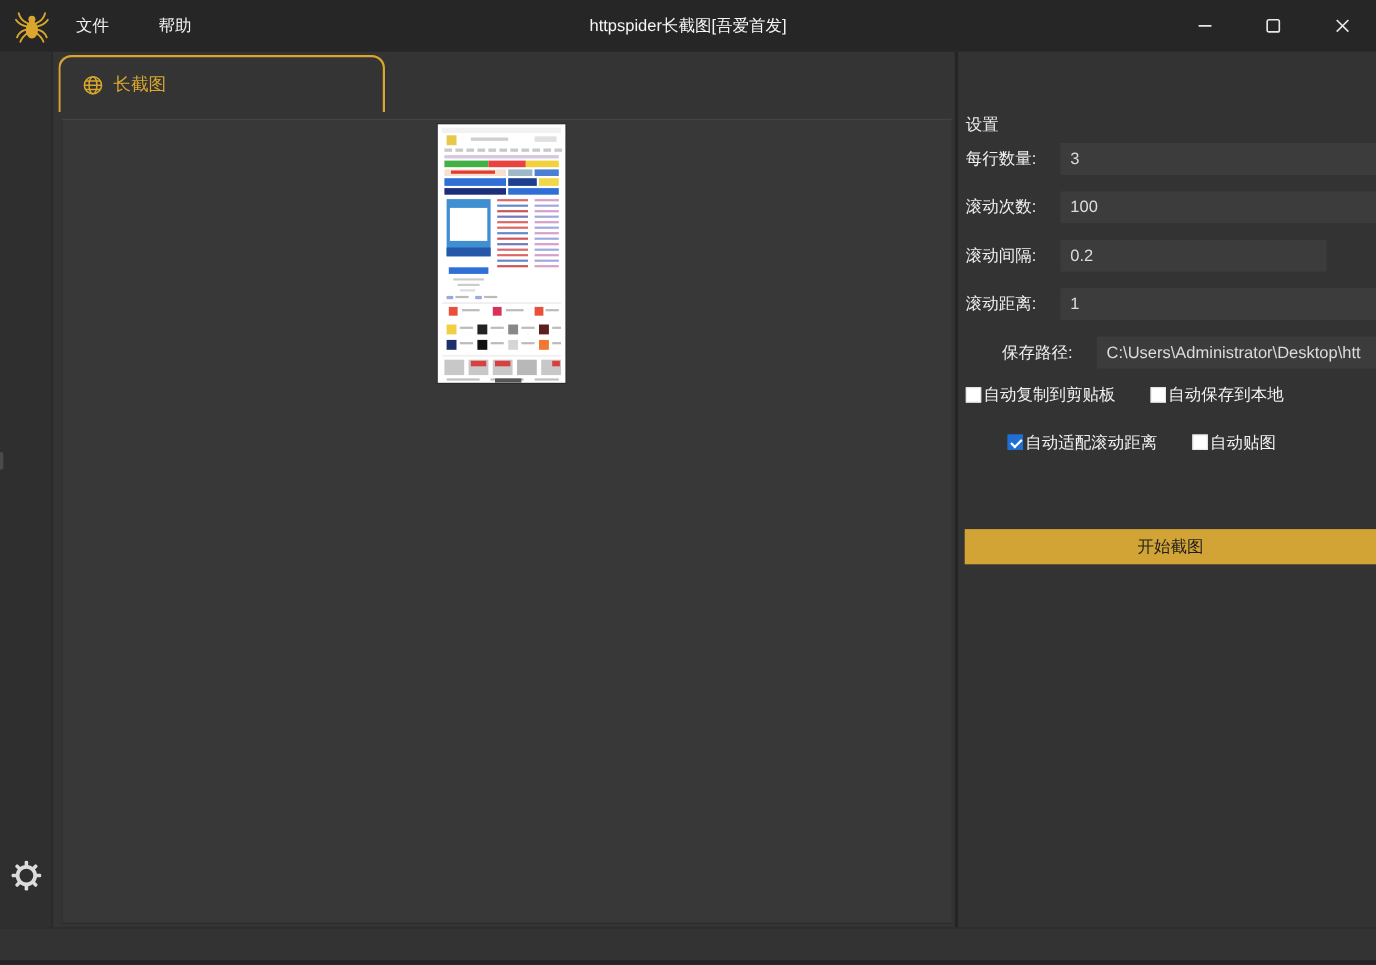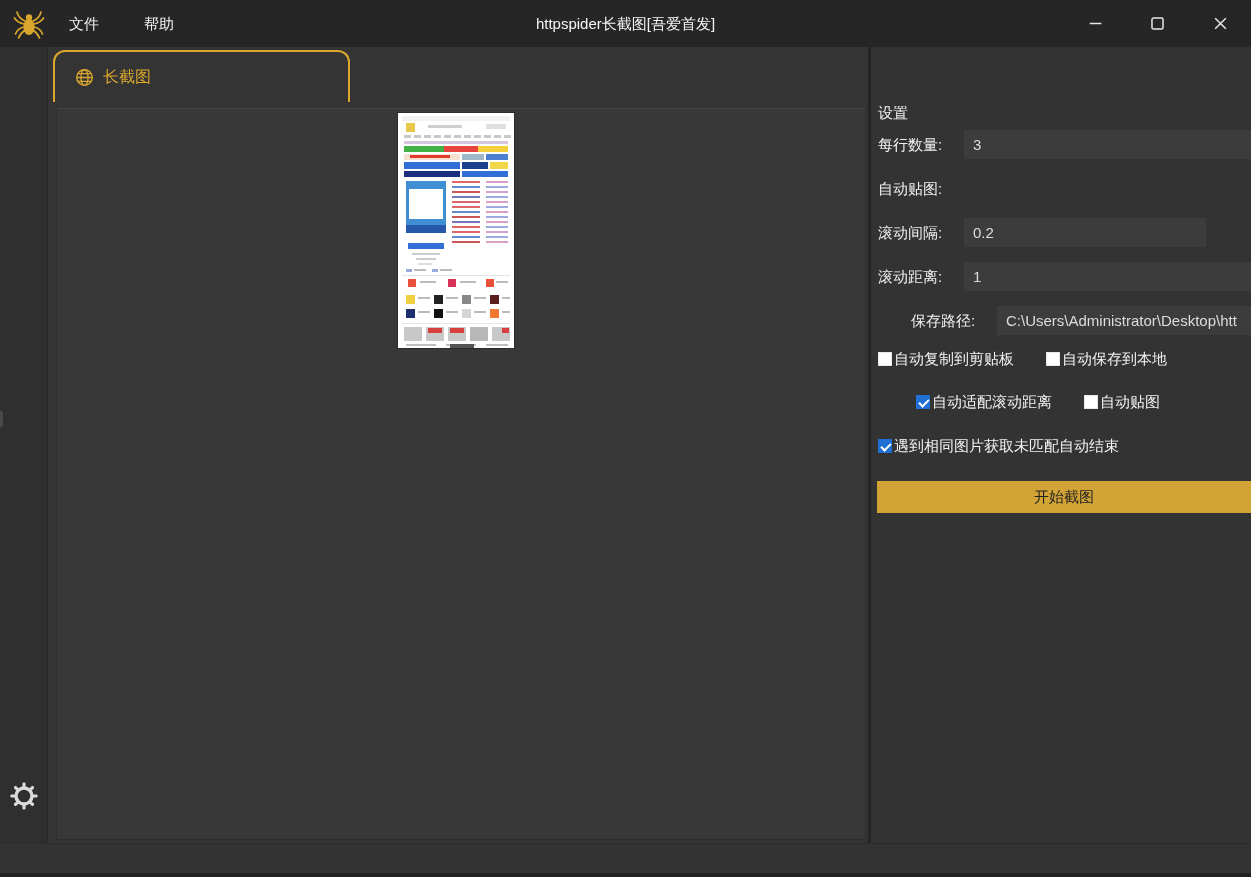--- a/index.html
+++ b/index.html
@@ -269,21 +269,22 @@
 <div class="v-divider"></div>
 
 <div class="panel">
   <div class="panel-header">设置</div>
 
   <div class="field-row row-qty">
     <span class="flabel">每行数量:</span>
     <input type="text" value="3" style="">
   </div>
   <div class="field-row row-times">
-    <span class="flabel">自动贴图:</span>
+    <span class="flabel">滚动次数:</span>
+    <input type="text" value="100" style="">
   </div>
   <div class="field-row row-interval">
     <span class="flabel">滚动间隔:</span>
     <input type="text" class="short" value="0.2" style="">
     <span class="suffix">(秒)</span>
   </div>
   <div class="field-row row-dist">
     <span class="flabel">滚动距离:</span>
     <input type="text" value="1" style="">
   </div>
@@ -307,24 +308,18 @@
     <span class="cb-item">
       <span class="cb-box checked"></span>
       <span class="cb-label">自动适配滚动距离</span>
     </span>
     <span class="cb-item">
       <span class="cb-box"></span>
       <span class="cb-label">自动贴图</span>
     </span>
   </div>
 
-  <div class="cb-row cb-row3">
-    <span class="cb-item">
-      <span class="cb-box checked"></span>
-      <span class="cb-label">遇到相同图片获取未匹配自动结束</span>
-    </span>
-  </div>
 
   <div class="start-btn">开始截图</div>
 </div>
 
 <div class="statusbar"></div>
 <div class="bottom-strip"></div>
 
 </body></html>

